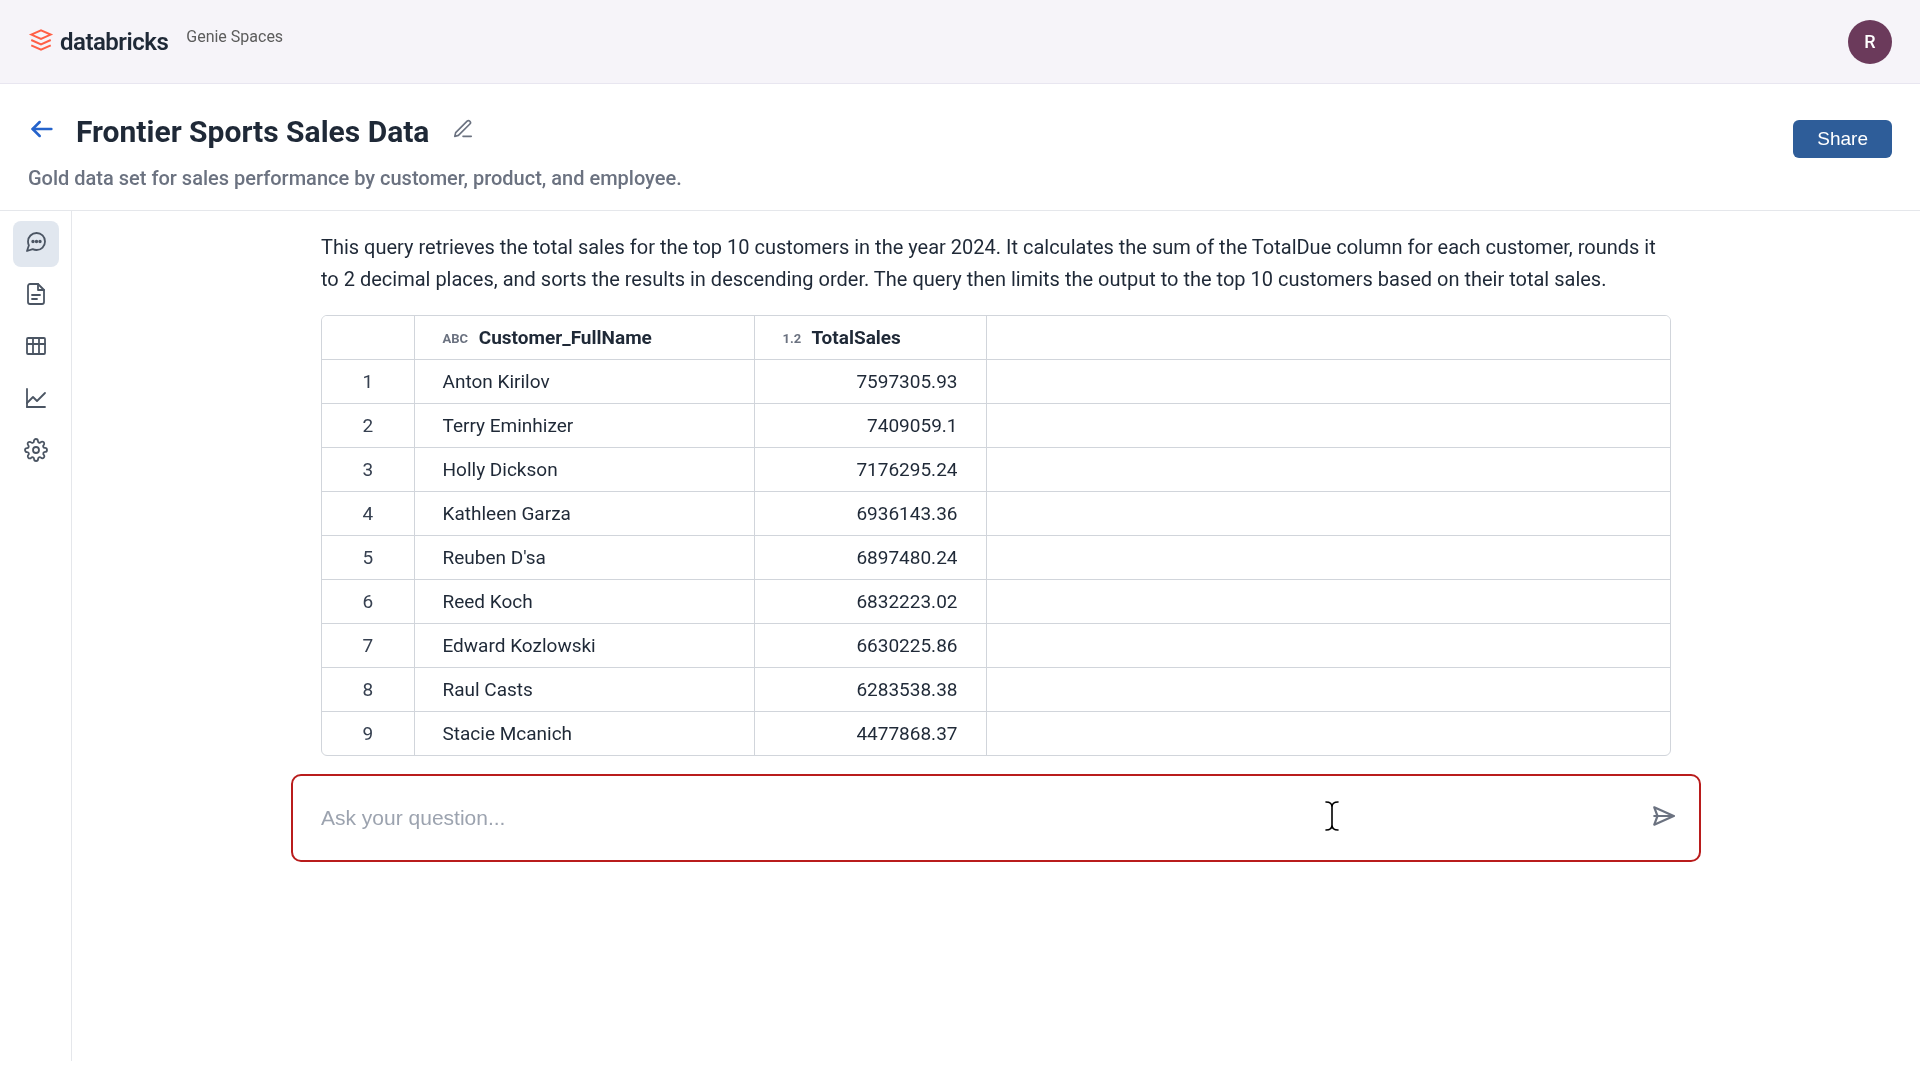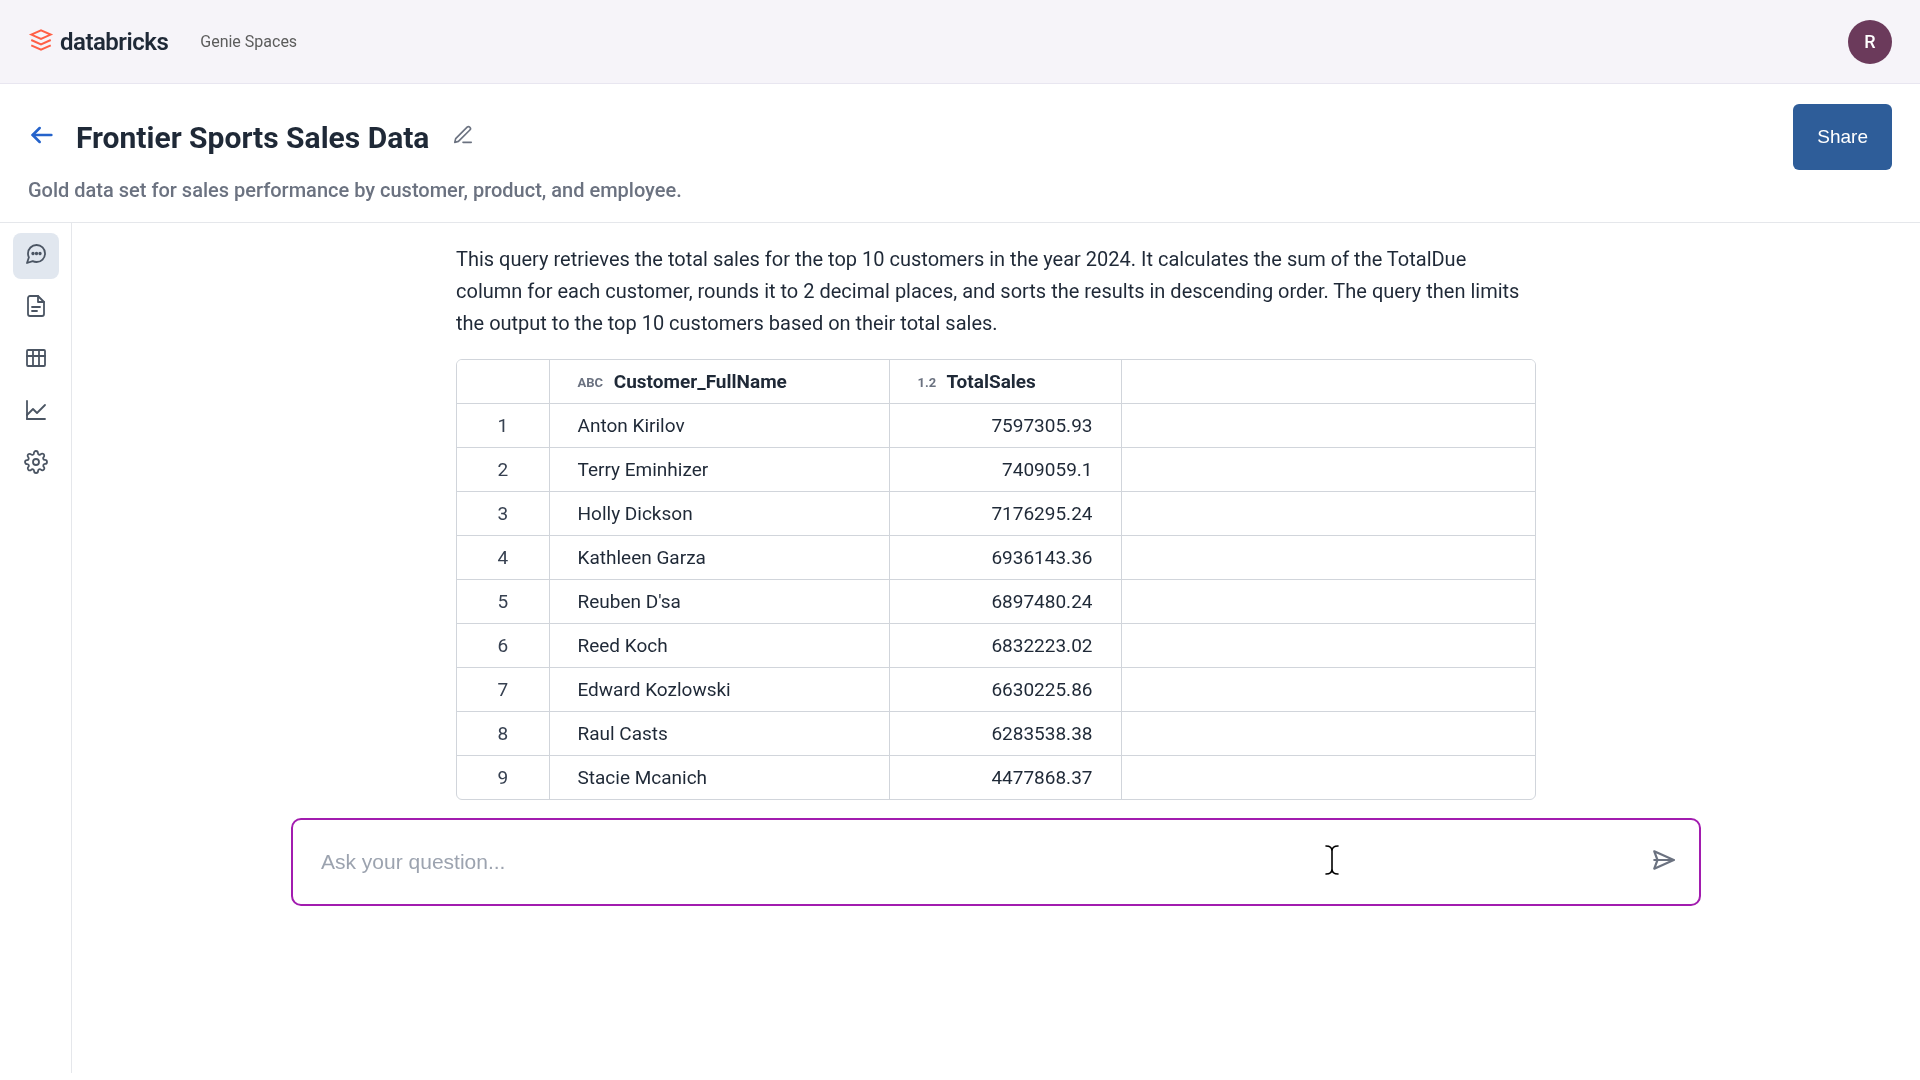--- a/index.html
+++ b/index.html
@@ -1,60 +1,60 @@
 <!DOCTYPE html>
 <html><head>
 <meta charset="utf-8">
 <style>
 * { box-sizing: border-box; margin: 0; padding: 0; }
 body { font-family: -apple-system, BlinkMacSystemFont, 'Segoe UI', Roboto, sans-serif; background: #fff; color: #1f2937; }
 
 .top-bar { display: flex; align-items: center; justify-content: space-between; padding: 12px 28px; border-bottom: 1px solid #e8e6f0; background: #f6f4f9; height: 84px; }
-.top-left { display: flex; align-items: center; gap: 32px; }
+.top-left { display: flex; gap: 18px; }
 .logo { display: flex; align-items: center; gap: 6px; }
 .logo-text { font-weight: 600; font-size: 24px; letter-spacing: -0.5px; }
 .breadcrumb { font-size: 16px; color: #5c5c5c; font-weight: 400; }
 .avatar { width: 44px; height: 44px; border-radius: 50%; background: #6b3a5b; color: #fff; display: flex; align-items: center; justify-content: center; font-size: 18px; font-weight: 500; }
 
 .header-row { display: flex; align-items: center; justify-content: space-between; padding: 20px 28px 8px 28px; }
 .header-left { display: flex; align-items: center; gap: 20px; }
 .back-btn { width: 28px; height: 28px; display: flex; align-items: center; justify-content: center; color: #2563cb; cursor: pointer; }
 .page-title { font-size: 30px; font-weight: 700; }
 .edit-btn { width: 28px; height: 28px; display: flex; align-items: center; justify-content: center; color: #6b7280; cursor: pointer; }
-.share-btn { background: #2e5d99; color: #fff; border: none; border-radius: 6px; padding: 22px 24px; font-size: 19px; font-weight: 500; cursor: pointer; }
+.share-btn { background: #2e5d99; color: #fff; border: none; border-radius: 6px; padding: 8px 24px; font-size: 19px; font-weight: 500; cursor: pointer; margin-top: 16px; }
 
 .subtitle { padding: 0 12px 20px 28px; font-size: 20px; color: #6b7280; font-weight: 500; }
 .divider { border: none; border-top: 1px solid #e5e7eb; }
 
 .body-wrap { display: flex; height: calc(100vh - 230px); }
 .sidebar { width: 72px; border-right: 1px solid #e5e7eb; display: flex; flex-direction: column; align-items: center; padding-top: 10px; gap: 6px; }
 .side-item { width: 46px; height: 46px; border-radius: 8px; display: flex; align-items: center; justify-content: center; color: #4b5563; cursor: pointer; }
 .side-item.active { background: #e1e7ef; }
 
 .content { flex: 1; padding: 20px 0 0 0; display: flex; flex-direction: column; align-items: center; overflow: auto; }
-.content-inner { width: 1080px; max-width: calc(100% - 60px); }
+.content-inner { width: 1350px; max-width: calc(100% - 60px); }
 .desc { font-size: 20px; line-height: 1.6; color: #1f2937; margin-bottom: 20px; }
 
 .table-card { border: 1px solid #d1d5db; border-radius: 6px; overflow: hidden; margin-bottom: 18px; }
 table { border-collapse: collapse; width: 100%; font-size: 19px; }
 th, td { border: 1px solid #d1d5db; border-left: none; border-top: none; padding: 10px 28px; text-align: left; }
 th:last-child, td:last-child { border-right: none; }
 tr:last-child td { border-bottom: none; }
 th { font-weight: 700; background: #fff; }
 .idx-col { width: 92px; text-align: center; color: #374151; }
 .name-col { width: 340px; }
 .sales-col { width: 232px; text-align: right; }
 .blank-col { border-right: none; }
 .col-icon { font-size: 13px; color: #6b7280; margin-right: 6px; vertical-align: middle; }
 .table-card table tr th.idx-col { border-bottom: 1px solid #d1d5db; }
 
 .rowcount { font-size: 19px; color: #6b7280; margin-bottom: 30px; }
 
 .input-wrap { position: relative; width: 1410px; max-width: calc(100% - 60px); margin-bottom: 30px; }
-.ask-input { width: 100%; border: 2px solid #a21caf; border-radius: 10px; padding: 30px 70px 30px 28px; font-size: 21px; color: #111; outline: none; }
+.ask-input { width: 100%; border: 2px solid #b91c1c; border-radius: 10px; padding: 30px 70px 30px 28px; font-size: 21px; color: #111; outline: none; }
 .ask-input::placeholder { color: #9ca3af; }
 .send-btn { position: absolute; right: 24px; top: 50%; transform: translateY(-50%); color: #6b7280; cursor: pointer; }
 .cursor-icon { position: absolute; left: 1032px; top: 50%; transform: translateY(-50%); color: #111; pointer-events: none; }
 </style>
 </head>
 <body>
 
 <div class="top-bar">
   <div class="top-left">
     <div class="logo">

